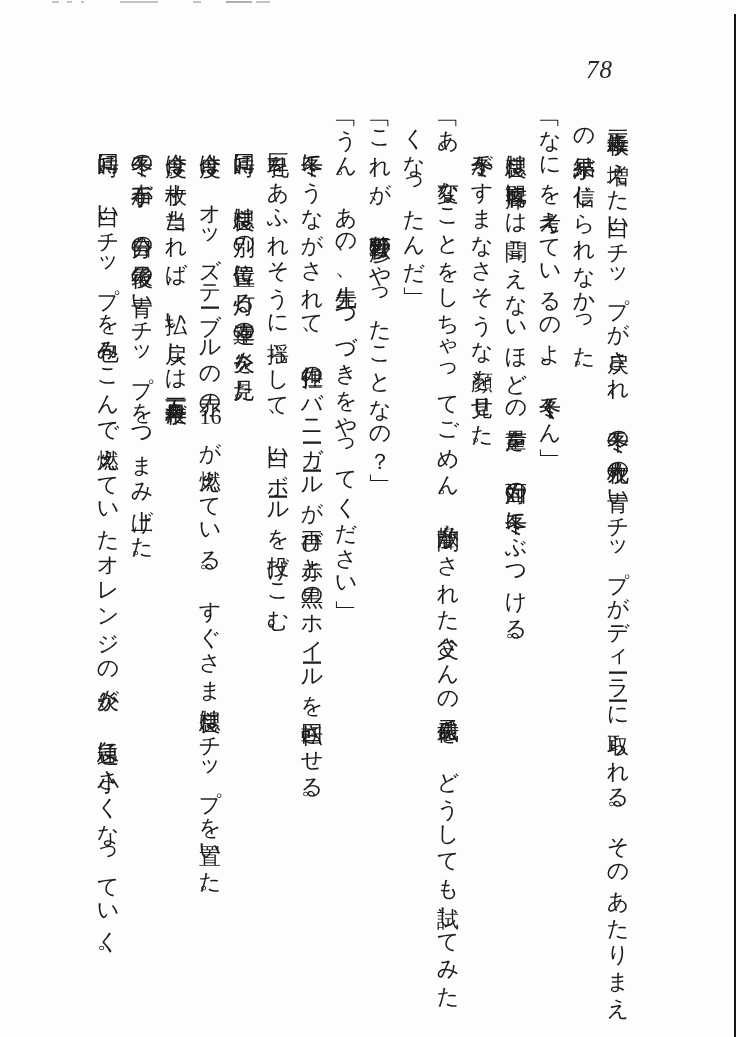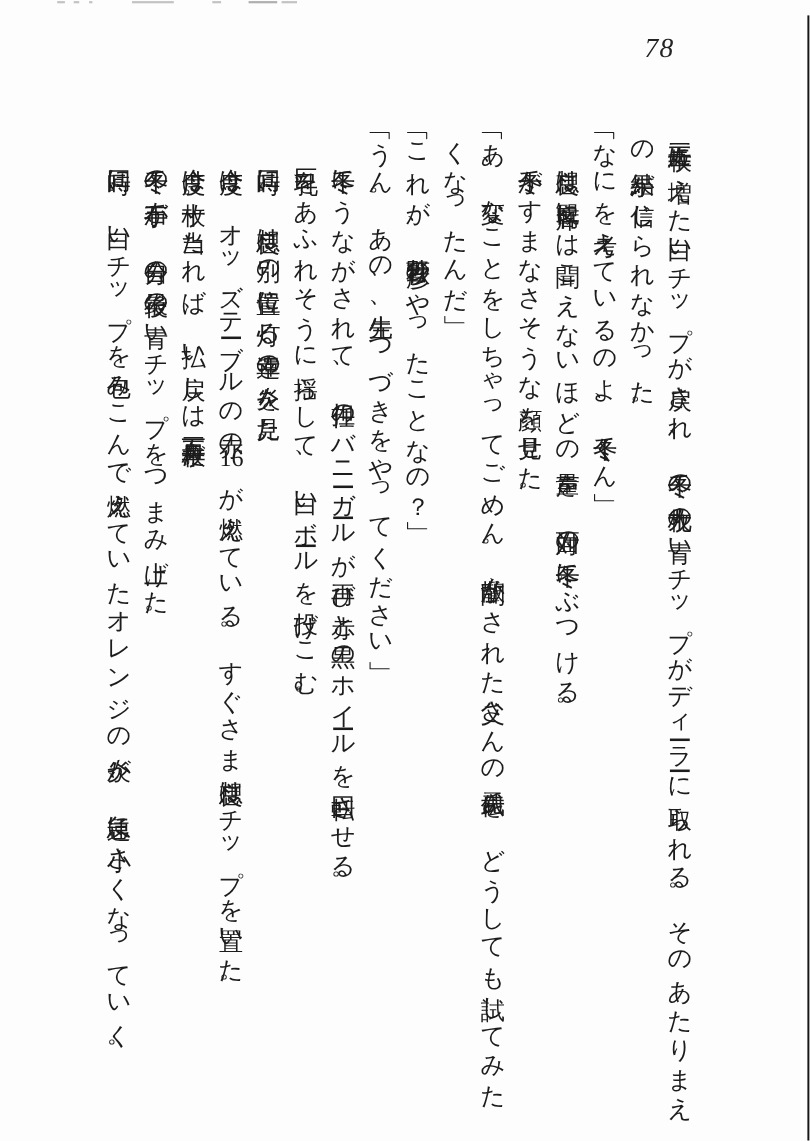--- a/index.html
+++ b/index.html
@@ -36,21 +36,21 @@
   }
   .a1 { left: 52px;  width: 7px;  }
   .a2 { left: 67px;  width: 5px;  }
   .a3 { left: 81px;  width: 3px;  }
   .a4 { left: 120px; width: 38px; }
   .a5 { left: 193px; width: 8px;  }
   .a6 { left: 226px; width: 26px; background:#8d8d8d; }
   .a7 { left: 256px; width: 14px; }
   .page-number {
     position: absolute;
-    top: 31px;
+    top: 56px;
     left: 586px;
     font-size: 25px;
     font-style: italic;
     color: #242424;
     letter-spacing: 1px;
   }
   .text-block {
     position: absolute;
     top: 113px;
     right: 101px;

